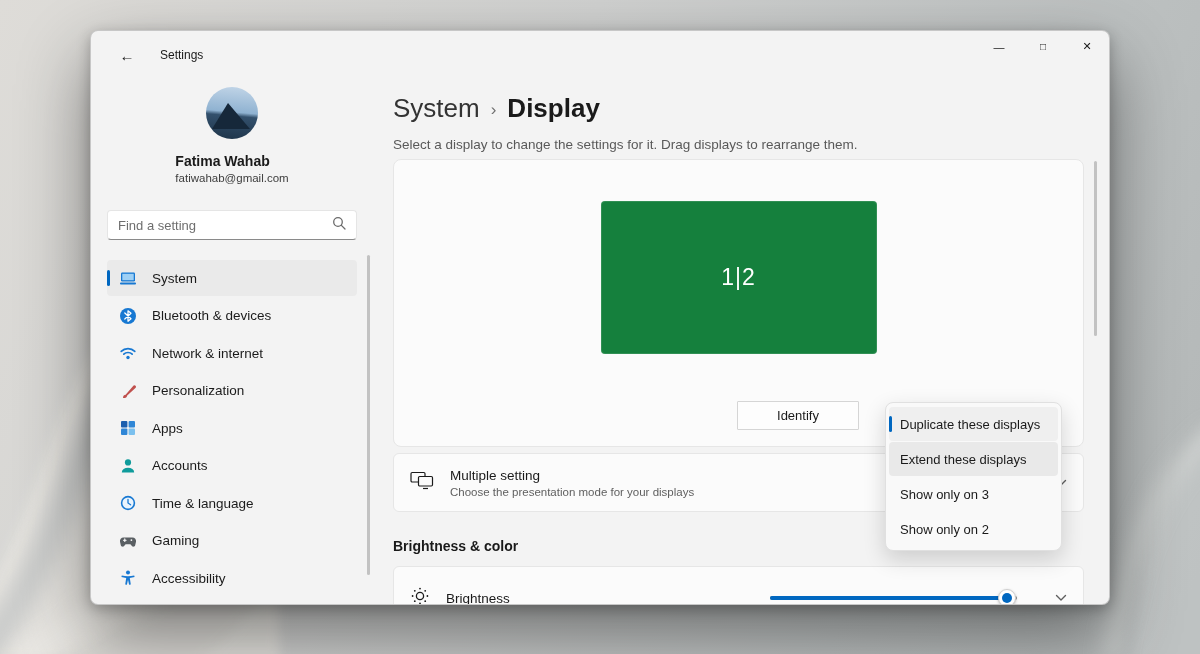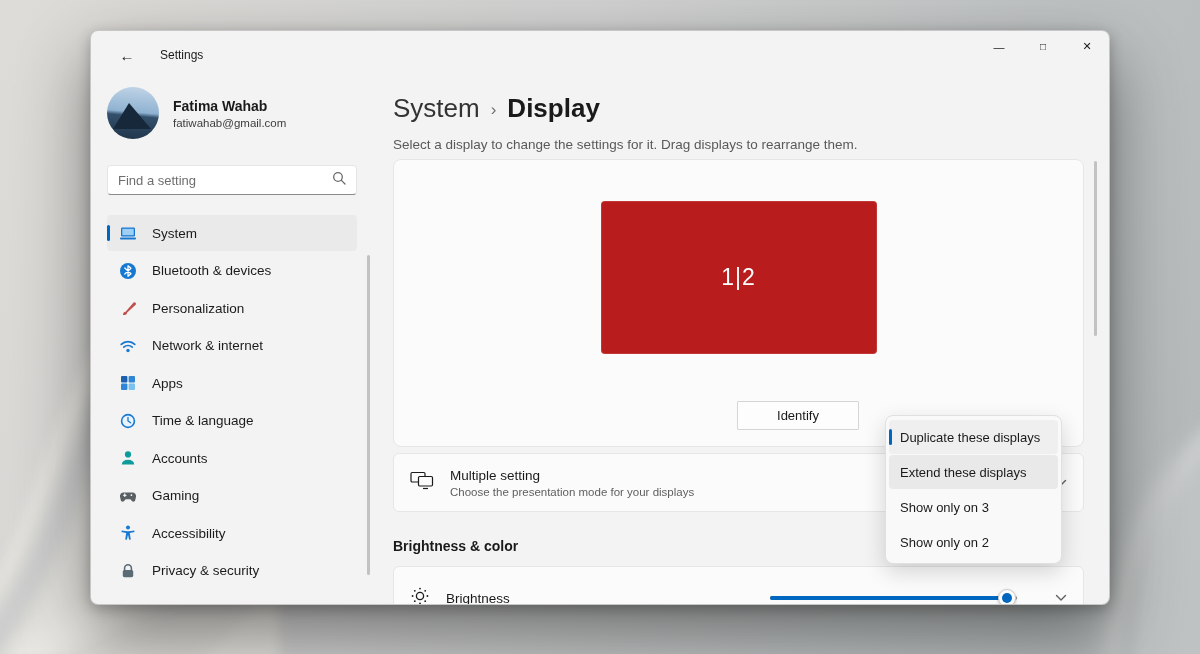--- a/index.html
+++ b/index.html
@@ -21,21 +21,21 @@
   .win-controls { position:absolute; top:0; right:0; display:flex; }
   .win-controls .ctl { width:44px; height:31px; display:flex; align-items:center; justify-content:center; color:#1a1a1a; }
   .ctl.min { font-size:11px; }
   .ctl.max { font-size:10px; }
   .ctl.close { font-size:11px; }
 
   .win-body { display:flex; height:527px; }
 
   
   .sidebar { width:290px; position:relative; padding:8px 0 0 16px; flex:0 0 290px; }
-  .profile { display:flex; align-items:center; gap:14px; width:250px; }
+  .profile { display:flex; align-items:center; gap:14px; width:250px;flex-direction:column; }
   .avatar { width:52px; height:52px; border-radius:50%; position:relative; overflow:hidden; flex:0 0 52px;
     background:linear-gradient(185deg,#c3d6e8 0%,#8fb2d1 48%,#33506c 55%,#1e3449 100%); }
   .avatar::after { content:""; position:absolute; left:6px; bottom:10px; width:0; height:0;
     border-left:16px solid transparent; border-right:22px solid transparent; border-bottom:26px solid #16283a; }
   .profile-name { font-size:14px; font-weight:700; color:#1a1a1a; }
   .profile-email { font-size:11.5px; color:#3d3d3d; margin-top:3px; }
 
   .search-box { margin-top:26px; width:250px; height:30px; background:#ffffff; border:1px solid #e5e5e5;
     border-bottom:1px solid #8a8a8a; border-radius:4px; display:flex; align-items:center; padding:0 10px; }
   .search-box input { flex:1; border:none; outline:none; font-size:13px; color:#1a1a1a; background:transparent; font-family:"Liberation Sans", sans-serif; }
@@ -55,28 +55,28 @@
   .content { flex:1; position:relative; padding:10px 25px 0 12px; overflow:hidden; }
 
   .breadcrumb { display:flex; align-items:center; gap:11px; height:38px; }
   .crumb-root { font-size:26px; color:#333333; }
   .crumb-sep { font-size:17px; color:#707070; padding-top:4px; }
   .crumb-current { font-size:26px; font-weight:700; color:#1a1a1a; }
 
   .page-desc { margin-top:10px; font-size:13.5px; color:#595959; height:18px; }
 
   .preview-card { margin-top:4px; height:288px; background:#fbfbfb; border:1px solid #e6e6e6; border-radius:8px; position:relative; }
-  .monitor { width:276px; height:153px; margin:41px auto 0; background:#b91c1c; border-radius:4px;
+  .monitor { width:276px; height:153px; margin:41px auto 0; background:#15803d; border-radius:4px;
     display:flex; align-items:center; justify-content:center; box-shadow: inset 0 0 0 1px rgba(255,255,255,.12); }
   .monitor-label { color:#ffffff; font-size:23px; font-weight:400; letter-spacing:1px; }
   .identify-btn { position:absolute; right:224px; bottom:16px; width:122px; height:29px;
     background:#fdfdfd; border:1px solid #d5d5d5; border-radius:1px; font-size:13px; color:#1a1a1a;
     display:flex; align-items:center; justify-content:center; }
 
-  .popup { position:absolute; left:504px; top:336px; width:177px; background:#f9f9f9;
+  .popup { position:absolute; left:504px; top:323px; width:177px; background:#f9f9f9;
     border:1px solid #e0e0e0; border-radius:8px; box-shadow:0 8px 22px rgba(0,0,0,.16); padding:3px; z-index:6; }
   .popup-item { height:34px; display:flex; align-items:center; padding-left:11px; font-size:13px;
     color:#1a1a1a; border-radius:4px; position:relative; margin:1px 0; }
   .popup-item.selected { background:#efefef; }
   .popup-item.selected::before { content:""; position:absolute; left:0; top:9px; width:3px; height:16px;
     background:#0067c0; border-radius:2px; }
   .popup-item.hovered { background:#e9e9e9; }
 
   .row-card { background:#fbfbfb; border:1px solid #e6e6e6; border-radius:6px; display:flex; align-items:center; padding:0 16px; }
   .md-row { margin-top:6px; height:59px; gap:16px; }
@@ -171,68 +171,68 @@
                   <circle cx="9" cy="9" r="8" fill="#1778d2"></circle>
                   <path d="M5.8 6 L12 11.8 L9 14.2 L9 3.8 L12 6.2 L5.8 12" stroke="#fff" stroke-width="1.3" fill="none" stroke-linejoin="round" stroke-linecap="round"></path>
                 </svg>
             </span>
             <span>Bluetooth &amp; devices</span>
           </div>
 
           <div class="nav-item">
             <span class="nav-icon">
               <svg width="18" height="18" viewBox="0 0 18 18">
-                  <path d="M4 16 c0-2.2 1.2-3 2.6-3.2 L14.6 3.6 a1.5 1.5 0 0 1 2.1 2.1 L8.2 13.4 C8 15 7 16 4 16 z" fill="#c0504d"></path>
-                </svg>
-            </span>
-            <span>Personalization</span>
-          </div>
-
-          <div class="nav-item">
-            <span class="nav-icon">
-              <svg width="18" height="18" viewBox="0 0 18 18">
                   <path d="M2.2 7.4 a9.6 9.6 0 0 1 13.6 0" stroke="#1778d2" stroke-width="1.7" fill="none" stroke-linecap="round"></path>
                   <path d="M4.8 10.2 a6 6 0 0 1 8.4 0" stroke="#1778d2" stroke-width="1.7" fill="none" stroke-linecap="round"></path>
                   <circle cx="9" cy="13.5" r="1.7" fill="#1778d2"></circle>
                 </svg>
             </span>
             <span>Network &amp; internet</span>
+          </div>
+
+          <div class="nav-item">
+            <span class="nav-icon">
+              <svg width="18" height="18" viewBox="0 0 18 18">
+                  <path d="M4 16 c0-2.2 1.2-3 2.6-3.2 L14.6 3.6 a1.5 1.5 0 0 1 2.1 2.1 L8.2 13.4 C8 15 7 16 4 16 z" fill="#c0504d"></path>
+                </svg>
+            </span>
+            <span>Personalization</span>
           </div>
 
           <div class="nav-item">
             <span class="nav-icon">
               <svg width="18" height="18" viewBox="0 0 18 18">
                   <rect x="2" y="2" width="6.4" height="6.4" rx="1" fill="#1b5fae"></rect>
                   <rect x="9.6" y="2" width="6.4" height="6.4" rx="1" fill="#2f86d6"></rect>
                   <rect x="2" y="9.6" width="6.4" height="6.4" rx="1" fill="#2f86d6"></rect>
                   <rect x="9.6" y="9.6" width="6.4" height="6.4" rx="1" fill="#7bc0ee"></rect>
                 </svg>
             </span>
             <span>Apps</span>
           </div>
 
           <div class="nav-item">
             <span class="nav-icon">
               <svg width="18" height="18" viewBox="0 0 18 18">
+                  <circle cx="9" cy="5.4" r="3.1" fill="#0f9b9b"></circle>
+                  <path d="M2.8 15.5 a6.2 4.8 0 0 1 12.4 0 z" fill="#0f9b9b"></path>
+                </svg>
+            </span>
+            <span>Accounts</span>
+          </div>
+
+          <div class="nav-item">
+            <span class="nav-icon">
+              <svg width="18" height="18" viewBox="0 0 18 18">
                   <circle cx="9" cy="9" r="7.2" fill="#1778d2"></circle>
                   <circle cx="9" cy="9" r="5.6" fill="#eaf4fd"></circle>
                   <path d="M9 5.4 V9 l2.6 1.8" stroke="#1778d2" stroke-width="1.3" fill="none" stroke-linecap="round"></path>
                 </svg>
             </span>
             <span>Time &amp; language</span>
-          </div>
-
-          <div class="nav-item">
-            <span class="nav-icon">
-              <svg width="18" height="18" viewBox="0 0 18 18">
-                  <circle cx="9" cy="5.4" r="3.1" fill="#0f9b9b"></circle>
-                  <path d="M2.8 15.5 a6.2 4.8 0 0 1 12.4 0 z" fill="#0f9b9b"></path>
-                </svg>
-            </span>
-            <span>Accounts</span>
           </div>
 
           <div class="nav-item">
             <span class="nav-icon">
               <svg width="18" height="18" viewBox="0 0 18 18">
                   <path d="M4.5 5.5 h9 a3.6 3.6 0 0 1 3.5 4.3 l-.8 3.4 a1.9 1.9 0 0 1 -3.3 .8 l-1.5 -1.7 h-4.8 l-1.5 1.7 a1.9 1.9 0 0 1 -3.3 -.8 l-.8 -3.4 A3.6 3.6 0 0 1 4.5 5.5 z" fill="#5a5f63"></path>
                   <circle cx="12.4" cy="8.1" r="0.9" fill="#fff"></circle>
                   <path d="M5.8 6.9 v2.6 M4.5 8.2 h2.6" stroke="#fff" stroke-width="1.1" stroke-linecap="round"></path>
                 </svg>
             </span>

